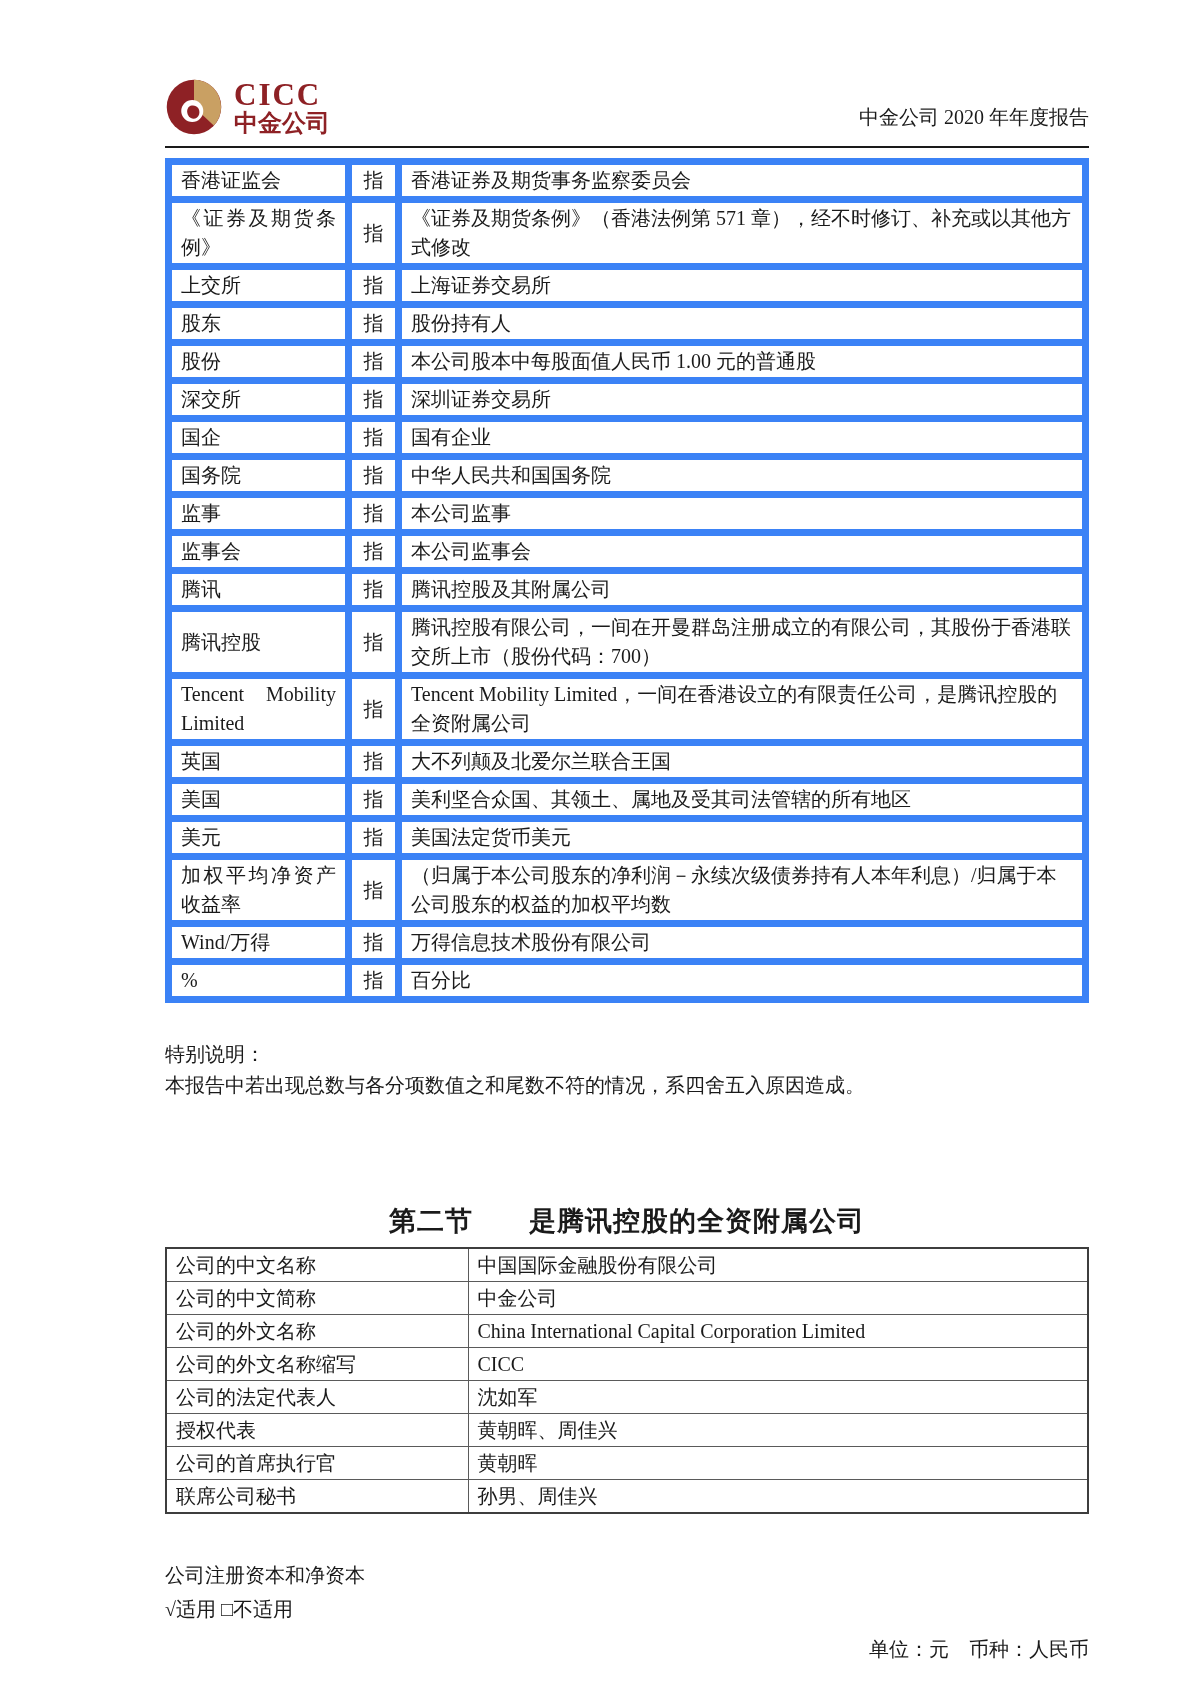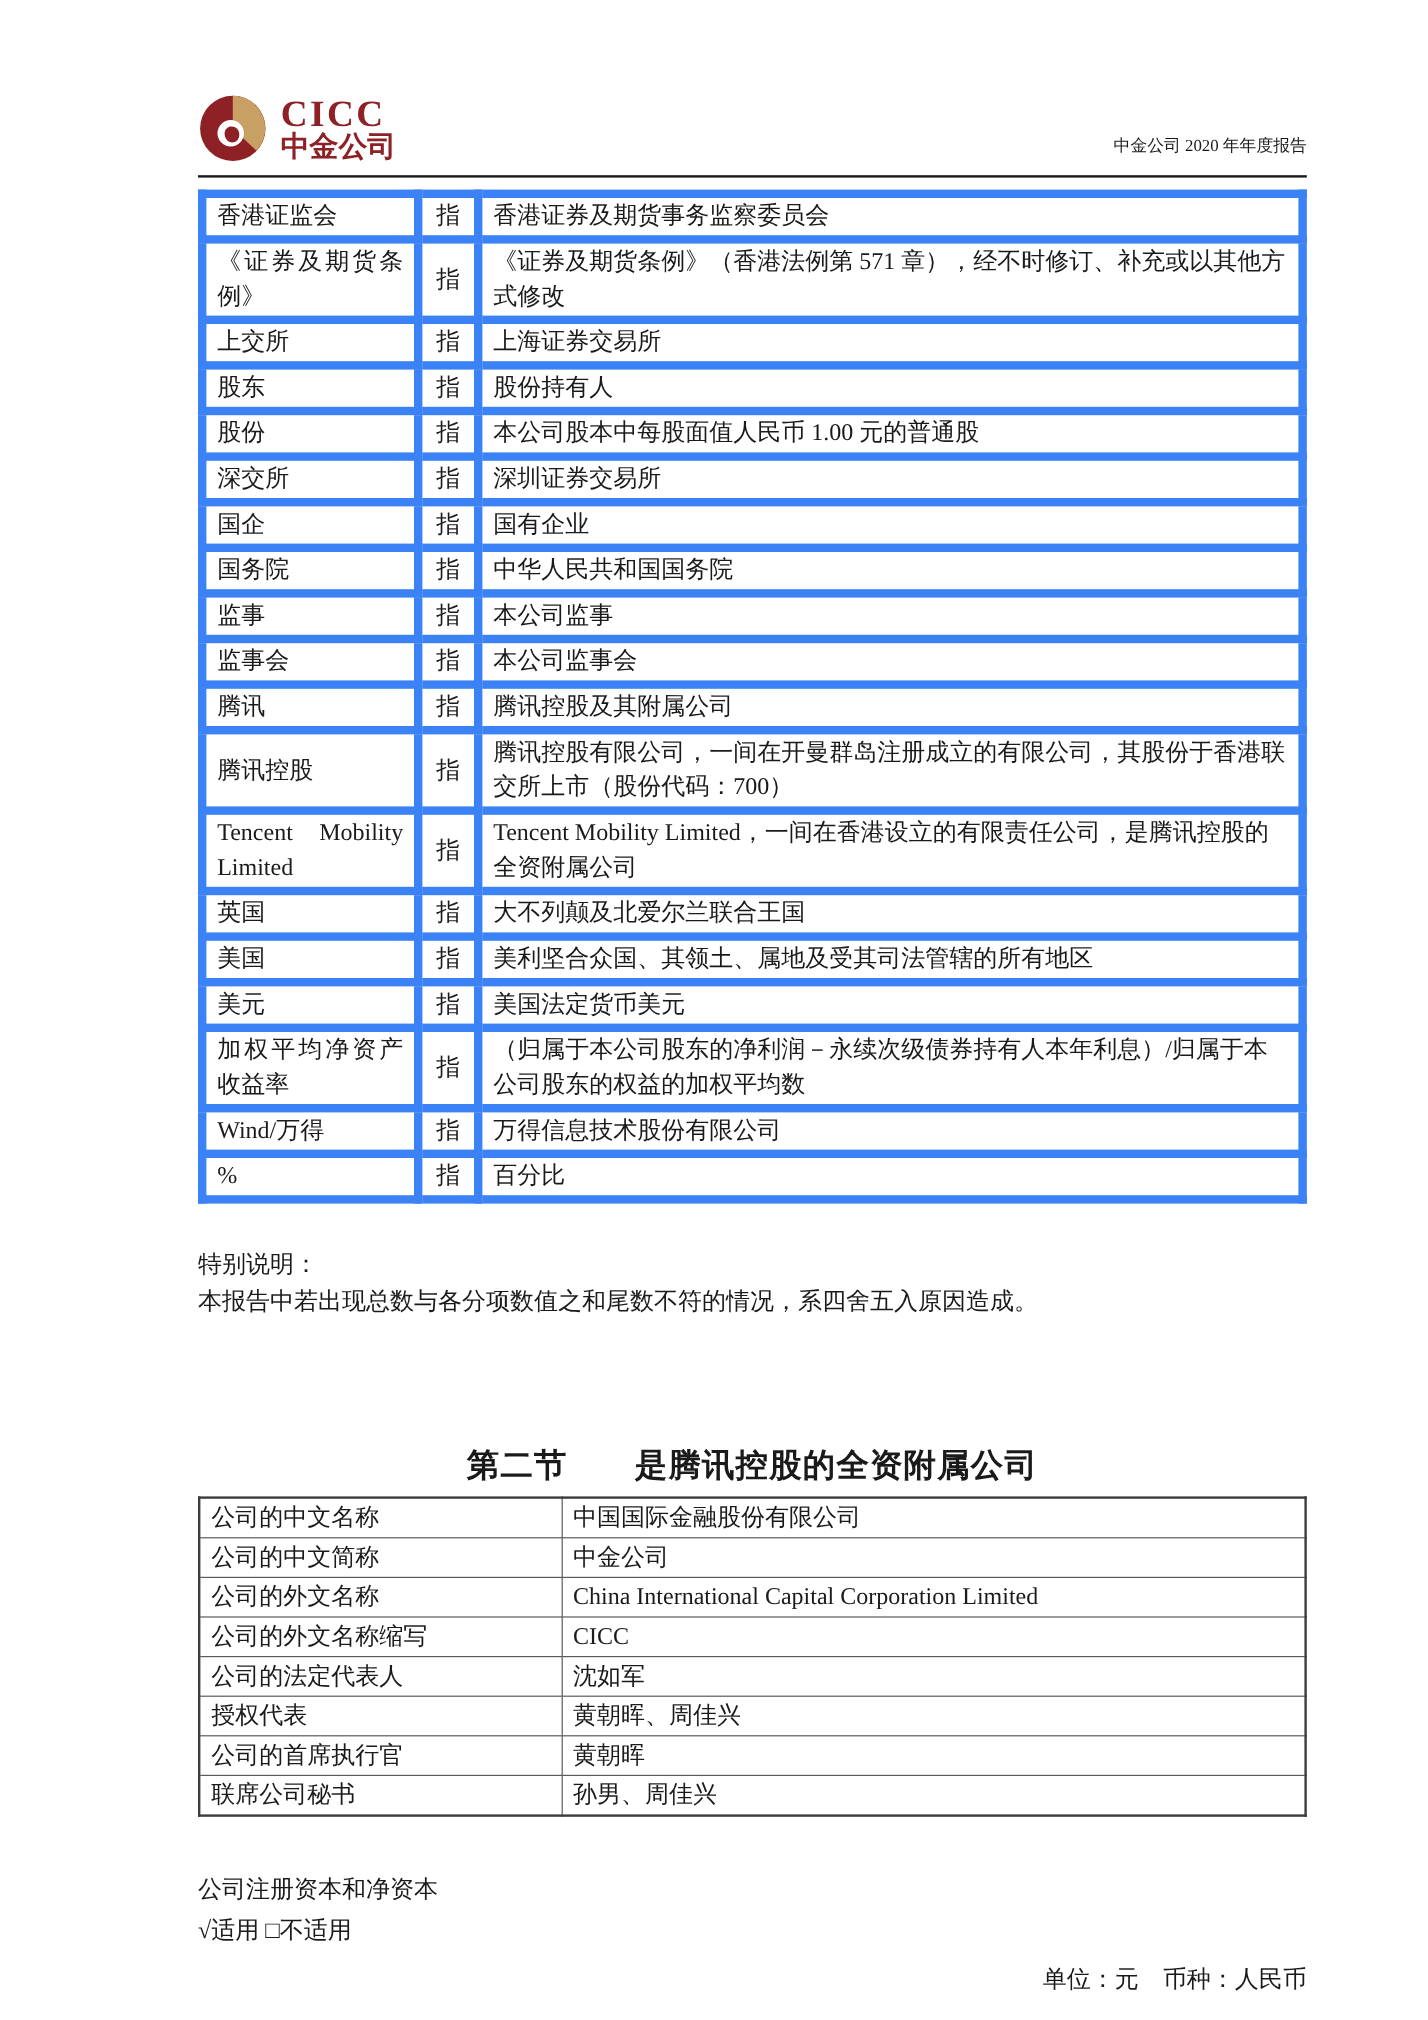--- a/index.html
+++ b/index.html
@@ -15,21 +15,21 @@
   }
   
   .header { display:flex; justify-content:space-between; align-items:flex-end; }
   .logo { display:flex; align-items:center; gap:11px; }
   .logo svg { display:block; }
   .logo-mark-maroon { fill:var(--brand-maroon,#8e2125); }
   .logo-mark-tan { fill:var(--brand-tan,#c9a063); }
   .logo-texts { display:flex; flex-direction:column; line-height:1.02; color:var(--brand-maroon,#8e2125); }
   .logo-en { font-size:31px; font-weight:bold; letter-spacing:2px; }
   .logo-cn { font-size:24px; font-weight:bold; }
-  .report-title { font-size:14px; padding-bottom:5px; }
+  .report-title { font-size:20px; padding-bottom:5px; }
   .rule { border-bottom:2px solid #1a1a1a; margin-top:10px; }
 
   
   table { border-collapse:collapse; width:100%; table-layout:fixed; }
   table.def-table { margin-top:10px; border:2px solid #3d3d3d; }
   table.def-table td {
     border:7px solid #3b82f6;
     font-size:20px; line-height:29px;
     padding:1px 9px;
     vertical-align:middle;

